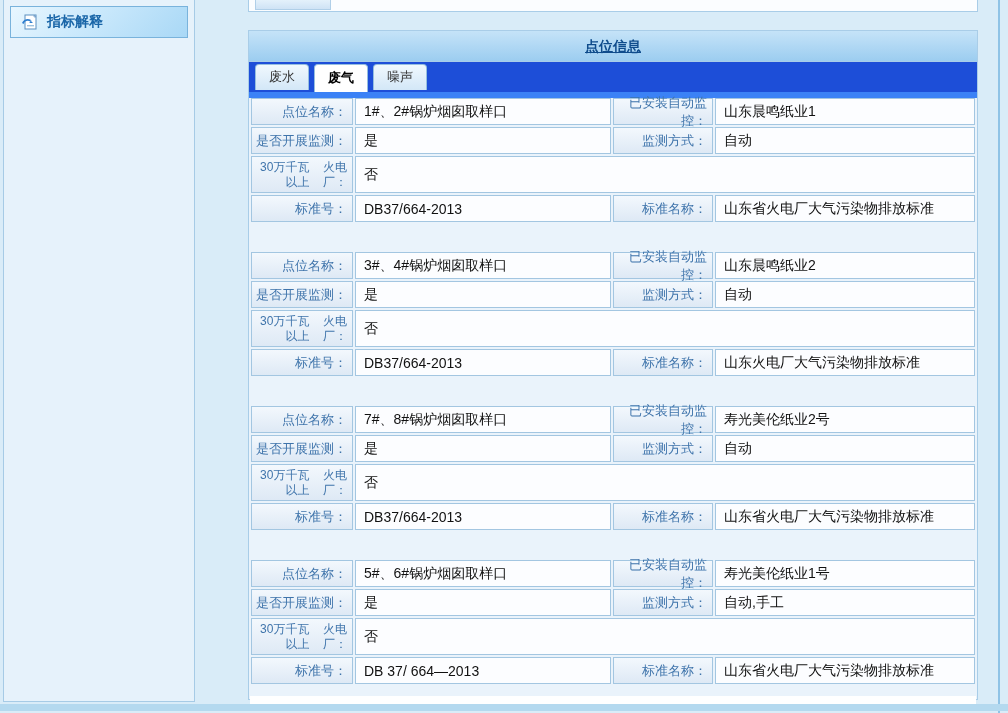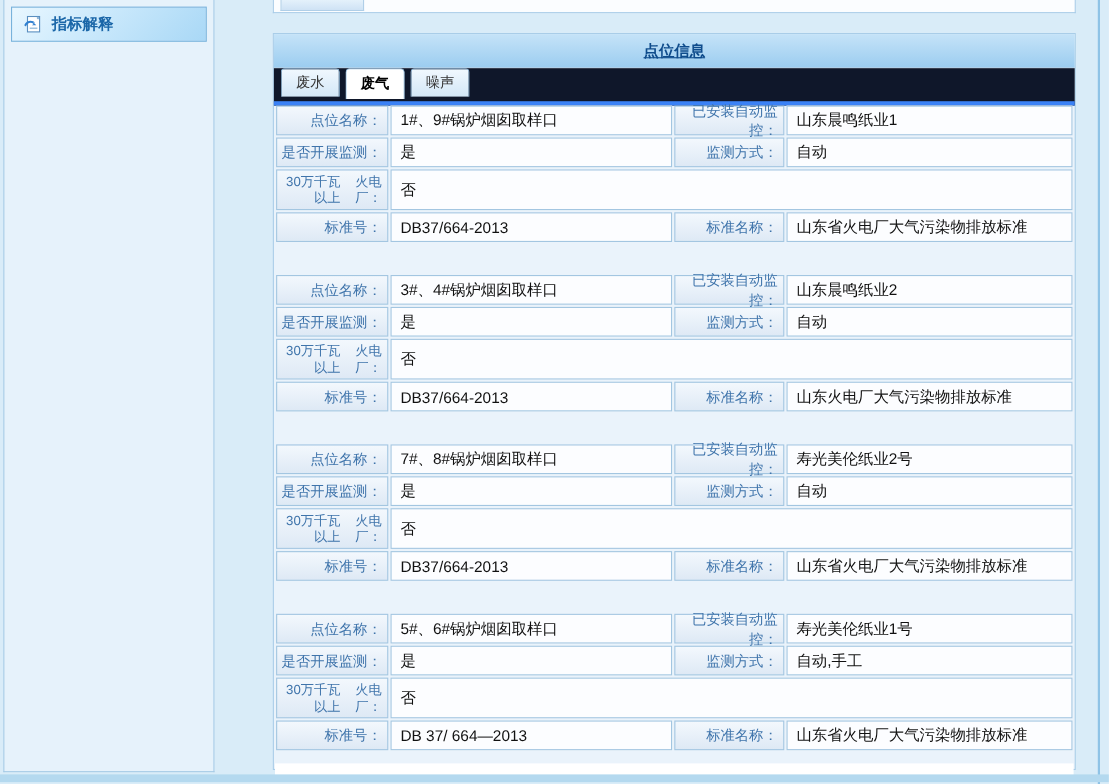--- a/index.html
+++ b/index.html
@@ -45,22 +45,22 @@
     background:#eaf3fb;border:1px solid #a9cde8;
     display:flex;flex-direction:column;
   }
   .panel-header{
     height:30px;line-height:30px;text-align:center;
     background:linear-gradient(180deg,#c5e3f8 0%,#9ccdf0 100%);
     color:#0f4c8c;font-size:14px;font-weight:bold;
     border-bottom:1px solid #a9cde8;flex:0 0 auto;text-decoration:underline;
   }
   .tabstrip{
-    height:30px;background:#0f172a;border-bottom:4px solid #3b82f6;
-    padding-left:6px;display:flex;align-items:flex-start;flex:0 0 auto;
+    height:30px;background:#1d4ed8;border-bottom:6px solid #3b82f6;
+    padding-left:6px;display:flex;align-items:center;flex:0 0 auto;
   }
   .tab{
     box-sizing:border-box;height:26px;line-height:24px;padding:0 13px;margin-right:5px;
     border:1px solid #96bfdf;border-bottom:none;border-radius:4px 4px 0 0;
     background:linear-gradient(180deg,#f0f8fe,#d3e7f7);
     font-size:13px;color:#333;cursor:pointer;
   }
   .tab.active{background:#ffffff;font-weight:bold;color:#000;height:28px;line-height:26px;margin-bottom:-1px;}
   
   .blocks{flex:1 1 auto;padding:0 2px;}
@@ -109,21 +109,21 @@
   <div class="panel-header">点位信息</div>
   <div class="tabstrip" id="tabstrip">
       <div class="tab">废水</div>
       <div class="tab active">废气</div>
       <div class="tab">噪声</div>
     </div>
   <div class="blocks" id="blocks">
   <div class="block">
     <div class="row">
       <div class="cell lbl">点位名称：</div>
-      <div class="cell val v1">1#、9#锅炉烟囱取样口</div>
+      <div class="cell val v1">1#、2#锅炉烟囱取样口</div>
       <div class="cell lbl lbl2">已安装自动监控：</div>
       <div class="cell val v2">山东晨鸣纸业1</div>
     </div>
     <div class="row">
       <div class="cell lbl">是否开展监测：</div>
       <div class="cell val v1">是</div>
       <div class="cell lbl lbl2">监测方式：</div>
       <div class="cell val v2">自动</div>
     </div>
     <div class="row tall">

